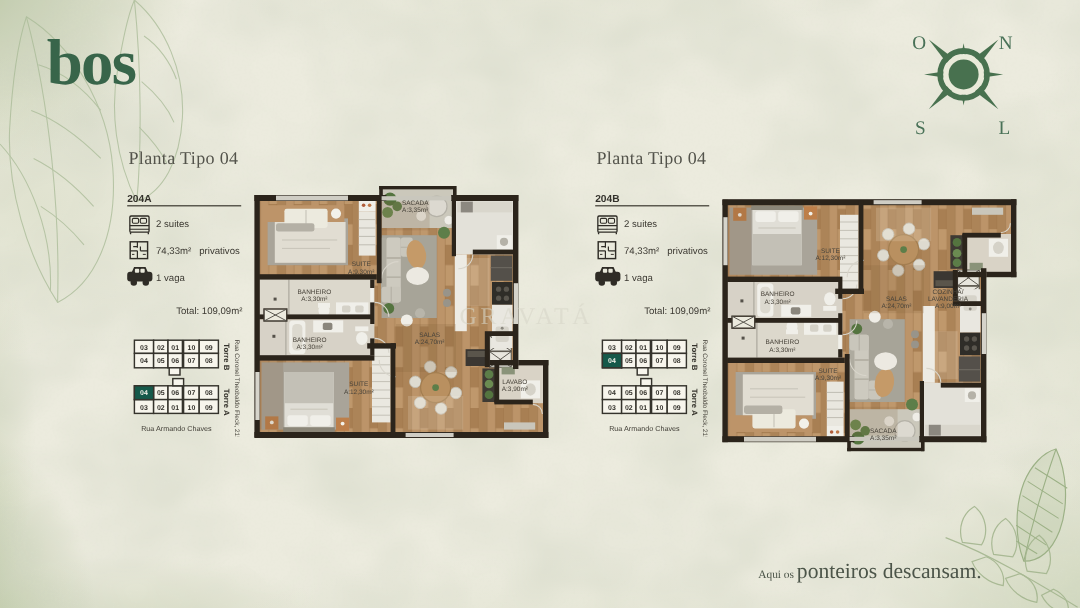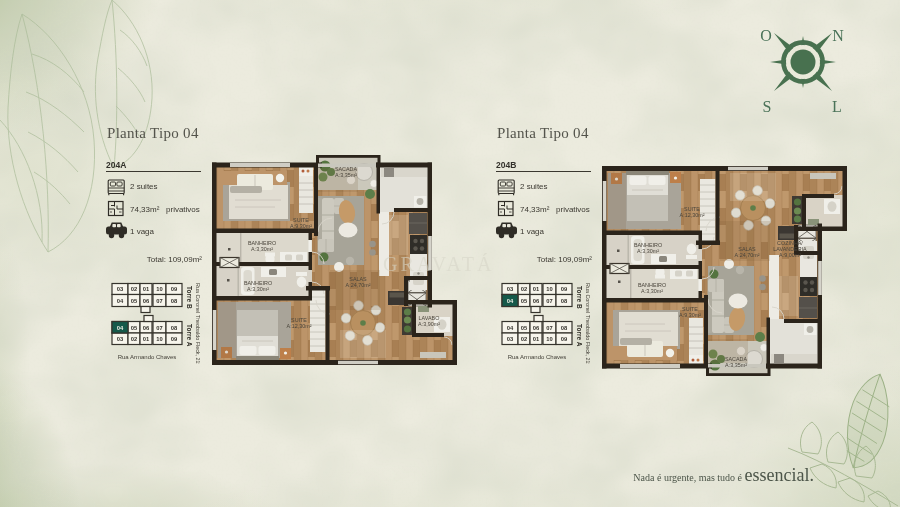--- a/index.html
+++ b/index.html
@@ -60,20 +60,21 @@
     <path d="M62,102 C58,90 62,78 72,72 C82,80 84,94 78,104 Z"></path>
     <path d="M88,112 C84,100 88,88 98,82 C108,90 110,104 104,114 Z"></path>
     <path d="M116,126 C112,114 116,102 126,96 C136,104 138,118 132,128 Z"></path>
     <path d="M70,118 C74,128 84,136 96,138 C98,128 92,118 82,114 Z"></path>
     <path d="M98,132 C102,142 112,150 124,152 C126,142 120,132 110,128 Z"></path>
     <path d="M128,146 C132,154 140,160 150,162 C152,153 147,145 138,141 Z"></path>
   </g>
 </svg>
 
 <div class="abs" style="left:39px;top:35px;width:200px;height:90px;color:#38654a;font-family:'Liberation Serif',serif;font-weight:bold;">
+  <div style="font-size:54px;line-height:34px;letter-spacing:-1.5px;">bos</div>
 </div>
 
 <svg class="abs" style="left:748px;top:8px" width="120" height="112" viewBox="0 0 120 112">
   <g fill="#48714f">
     <g transform="translate(55,54)">
       <polygon points="-5,0 0,-26 5,0"></polygon>
       <polygon points="-5,0 0,26 5,0"></polygon>
       <polygon points="0,-5 -33,0 0,5"></polygon>
       <polygon points="0,-5 33,0 0,5"></polygon>
       <g transform="rotate(45)">
@@ -515,14 +516,14 @@
 
 <text x="106" y="168" font-family="'Liberation Sans',sans-serif" font-size="8.5" font-weight="bold" fill="#33312b">204B</text>
 
 <rect x="112" y="294.5" width="16" height="12" fill="#15594a" stroke="#35332c" stroke-width="1.2"></rect>
 <text x="120" y="302.8" font-family="'Liberation Sans',sans-serif" font-size="5.8" font-weight="bold" fill="#f2f1e8" text-anchor="middle">04</text>
 </svg>
 
 <div class="abs" style="left:383px;top:253px;width:220px;font-family:'Liberation Serif',serif;font-size:20px;letter-spacing:3px;color:rgba(215,213,200,0.6);">GRAVATÁ</div>
 
 <div class="abs" style="left:520px;top:468px;width:298px;text-align:right;color:#4c5549;font-family:'Liberation Serif',serif;">
-  <div style="font-size:18px;line-height:15px;padding-right:4px;"><span style="font-size:10px;">Nada é urgente, mas tudo é </span>essencial.</div>
+  <div style="font-size:18px;line-height:16px;"><span style="font-size:9.5px;">Aqui os </span>ponteiros descansam.</div>
 </div>
 
 </body></html>

